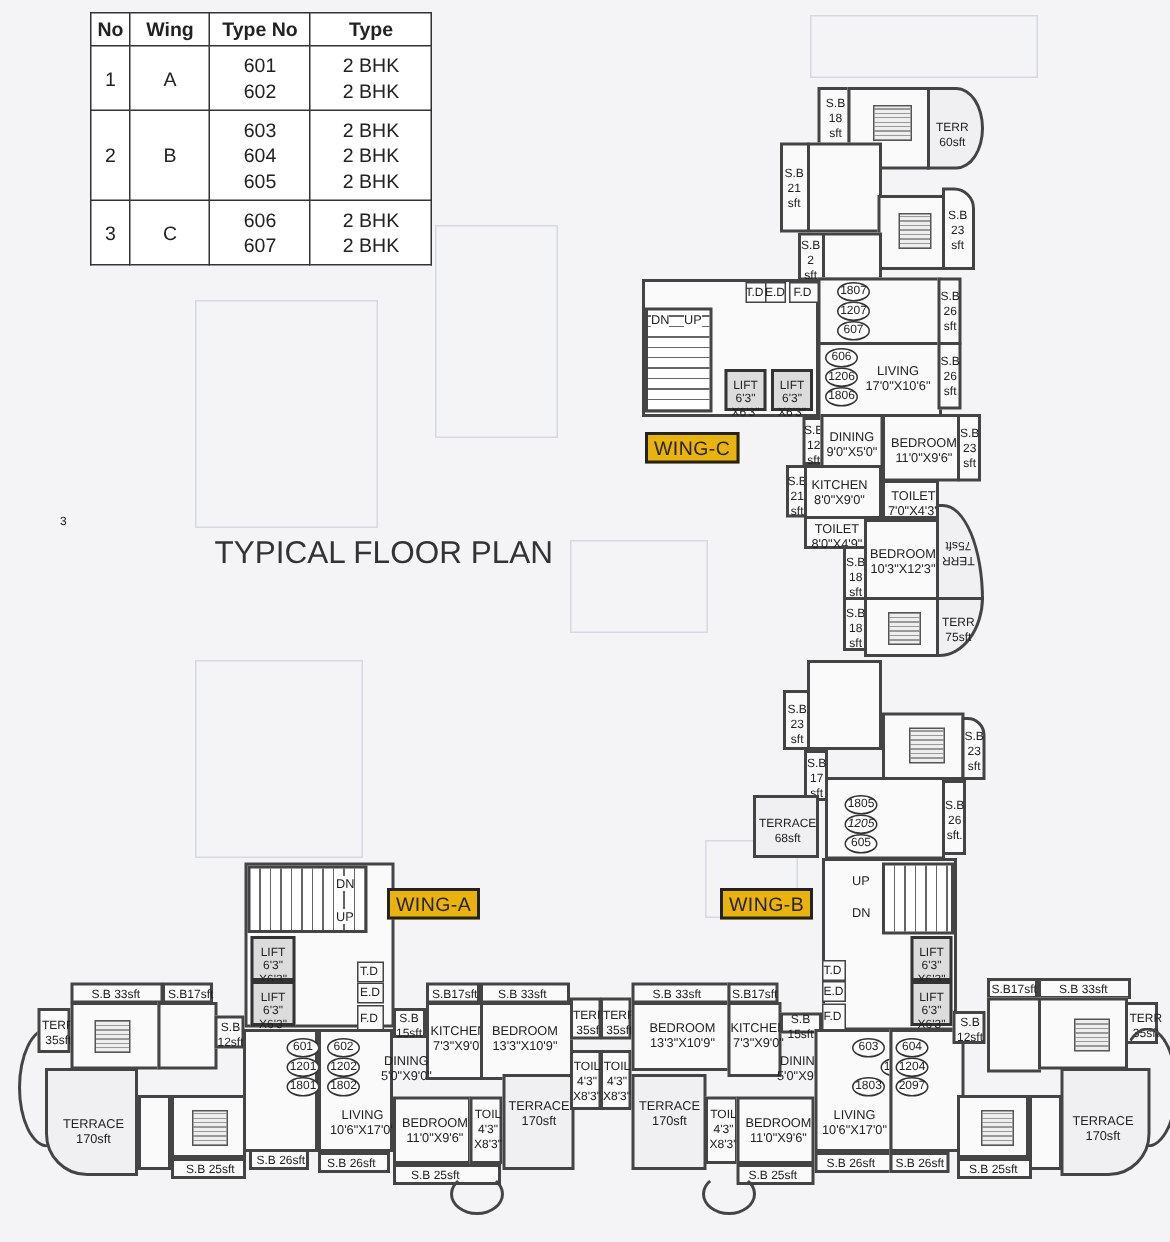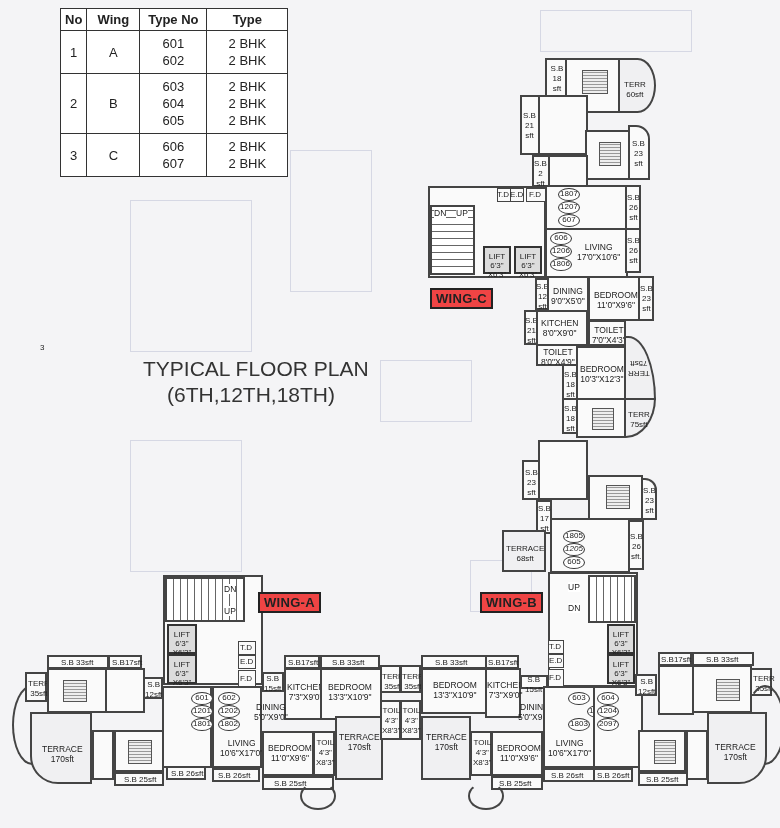--- a/index.html
+++ b/index.html
@@ -12,21 +12,21 @@
   table.legend th{height:21px;font-weight:bold;}
   table.legend td.multi{line-height:17px;padding:4px 4px;}
   
   .title{position:absolute;left:143px;top:356px;font-size:21px;line-height:26px;color:#333;white-space:nowrap;}
   .title .l2{display:block;padding-left:24px;}
   
   .room{position:absolute;border:2px solid #444;background:#fafafa;box-sizing:border-box;}
   .room.thin{border-width:1.5px;}
   .lbl{position:absolute;font-size:8.5px;line-height:10px;text-align:center;color:#222;white-space:nowrap;}
   .lbl.sm{font-size:8px;}
-  .wing{position:absolute;border:2px solid #222;background:#ef4444;font-weight:bold;font-size:13px;padding:1px 4px;letter-spacing:0.3px;}
+  .wing{position:absolute;border:2px solid #222;background:#eab308;font-weight:normal;font-size:13px;padding:1px 4px;letter-spacing:0.3px;}
   .lift{position:absolute;border:2px solid #333;background:#dcdcdc;box-sizing:border-box;font-size:8px;line-height:9px;text-align:center;padding-top:4px;}
   .stair{position:absolute;border:2px solid #444;box-sizing:border-box;
     background:repeating-linear-gradient(90deg,#fff 0 6px,#666 6px 7px);}
   .stair.h{background:repeating-linear-gradient(0deg,#fff 0 6px,#666 6px 7px);}
   .oval{position:absolute;border:1.5px solid #333;border-radius:50%;font-size:8px;line-height:10px;width:20px;height:11px;text-align:center;background:#fff;}
   .terr-bg{background:#f0f0f2;}
   .curve{position:absolute;border:2px solid #444;border-radius:50%;box-sizing:border-box;}
   .bed{position:absolute;border:1px solid #555;background:repeating-linear-gradient(0deg,#eee 0 2px,#999 2px 3px);}
   .num3{position:absolute;left:40px;top:343px;font-size:8px;}
 </style>
@@ -86,21 +86,20 @@
       <div>2 BHK</div>
     </td>
   </tr>
 </tbody>
   </table>
 
 <div class="num3">3</div>
 
 <div class="title">
   <span>TYPICAL FLOOR PLAN</span>
-  <span class="l2">(6TH,12TH,18TH)</span>
 </div>
 
 <div>
 
   <div class="room" style="left:545px;top:58px;width:22px;height:40px;">
       <div class="lbl sm" style="left:1px;top:4px;width:18px;white-space:normal;"><span>S.B</span><br><span>18</span><br><span>sft</span></div>
     </div>
   <div class="room" style="left:565px;top:58px;width:55px;height:55px;">
       <div class="bed" style="left:15px;top:10px;width:24px;height:22px;"></div>
     </div>

